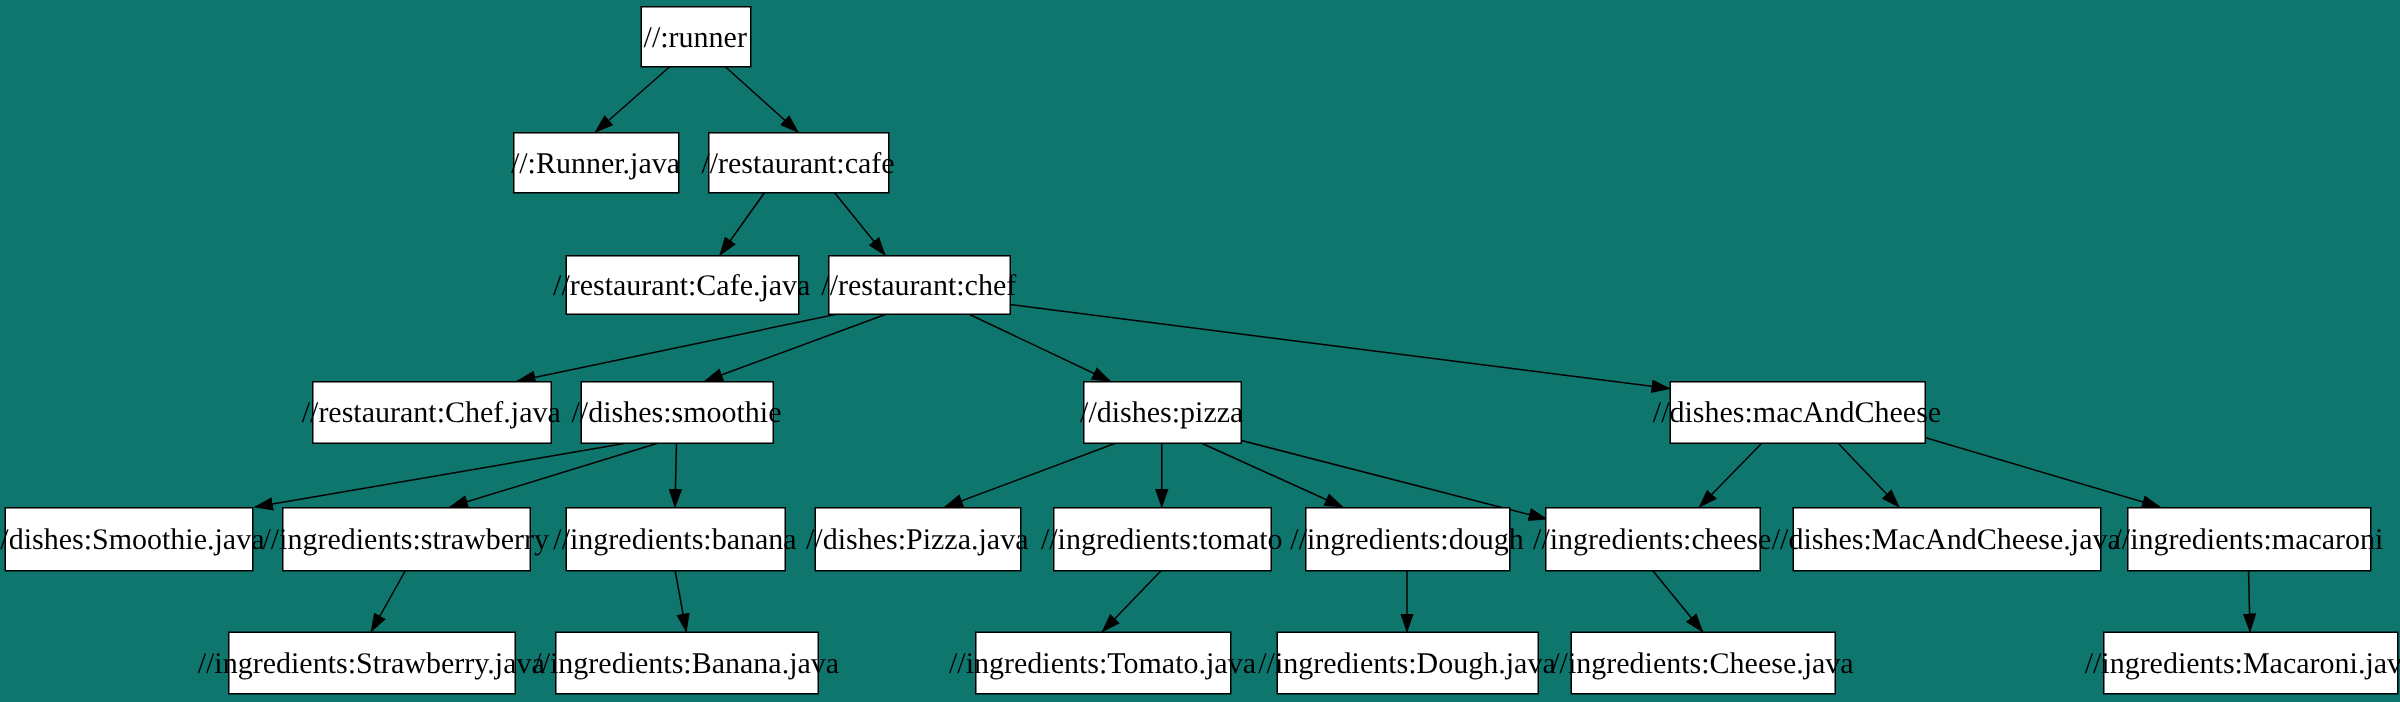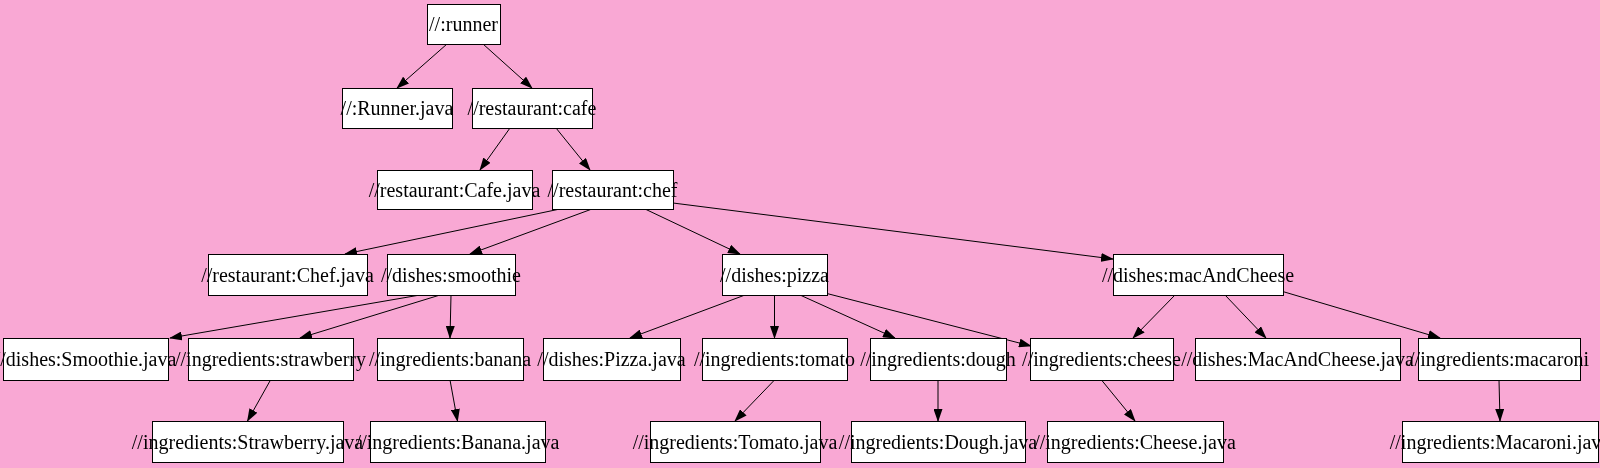--- a/index.html
+++ b/index.html
@@ -4,21 +4,21 @@
 <style>
   html, body {
     margin: 0;
     padding: 0;
     background: #ffffff;
   }
   .canvas {
     position: relative;
     width: 1600px;
     height: 468px;
-    background: #f9a8d4;
+    background: #0f766e;
     overflow: hidden;
   }
   svg text {
     font-family: "Liberation Serif", "DejaVu Serif", serif;
     font-size: 20px;
     fill: #000000;
   }
   svg rect.node-box {
     fill: #ffffff;
     stroke: #000000;

